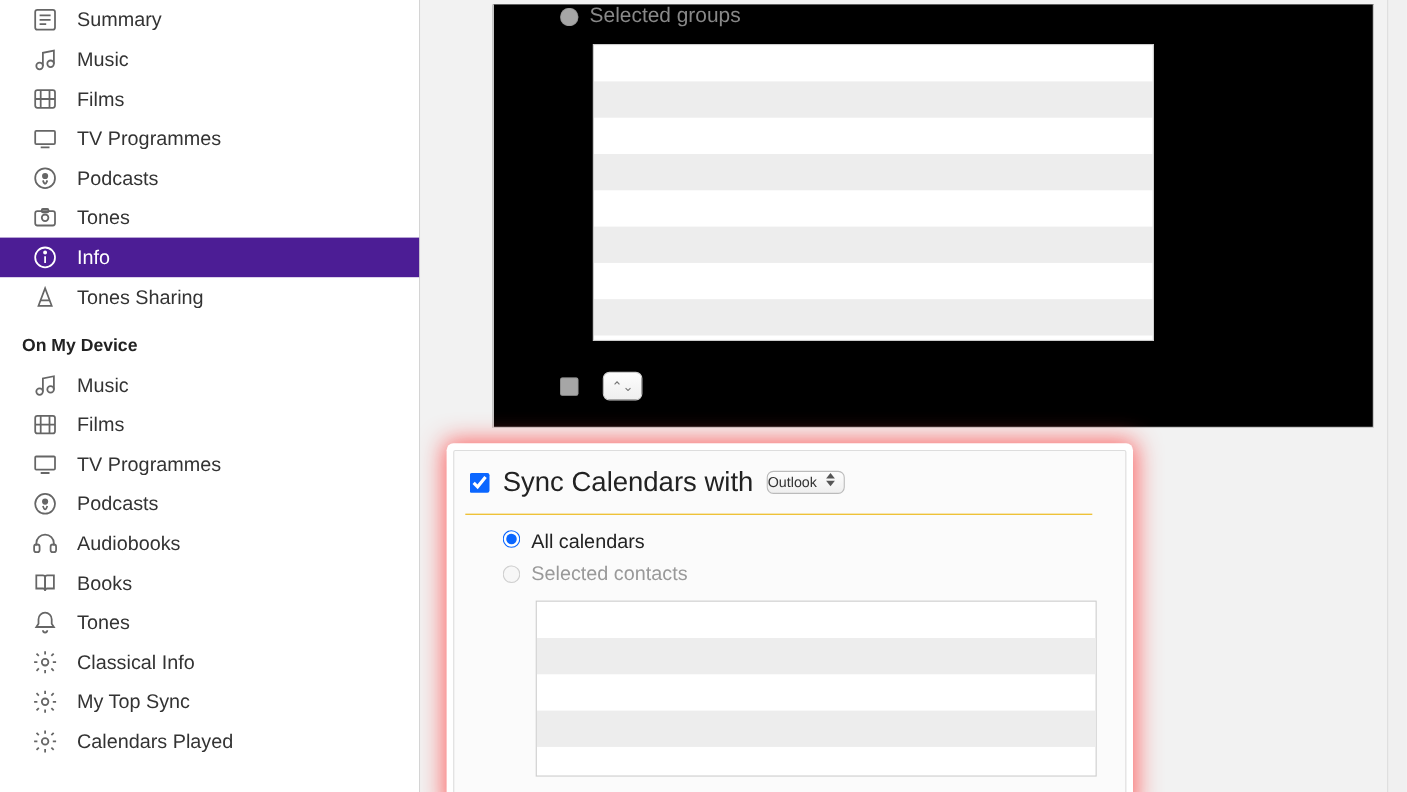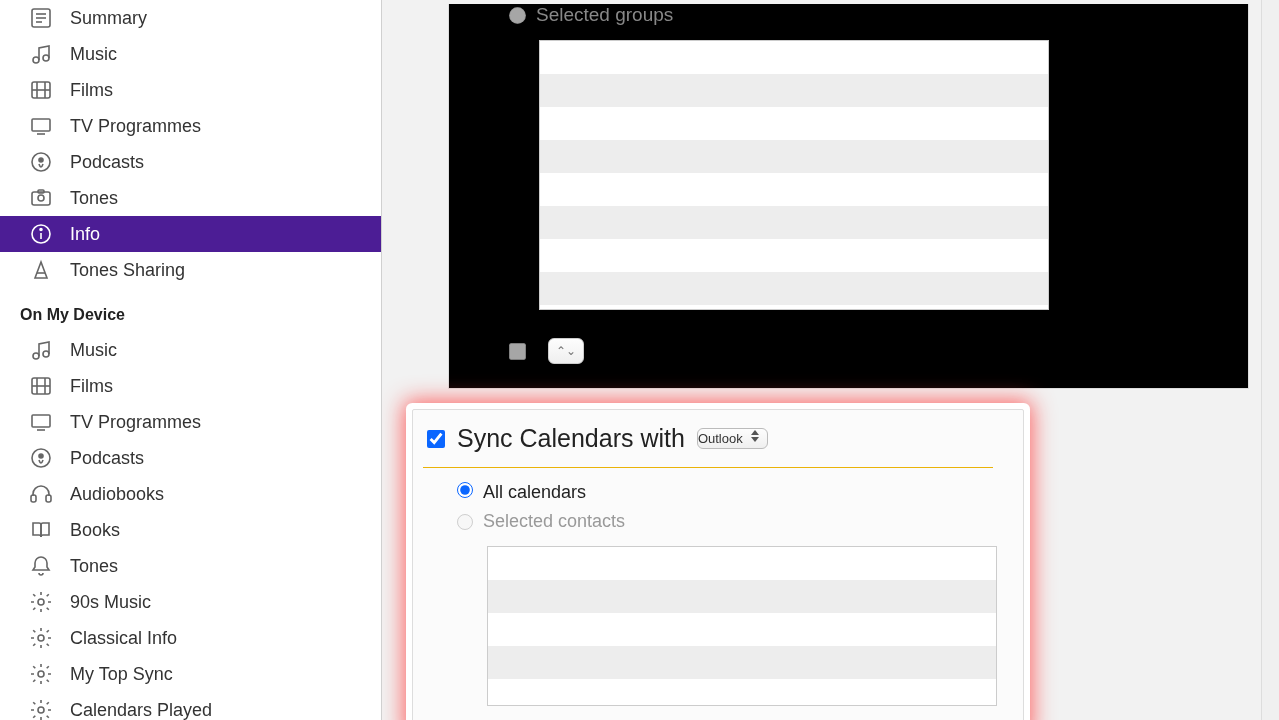--- a/index.html
+++ b/index.html
@@ -192,29 +192,20 @@
       </span>
     <span>Tones</span>
   </div>
   <div class="sidebar-item">
     <span class="icon">
         <svg viewBox="0 0 24 24">
           <circle cx="12" cy="12" r="3"></circle>
           <path d="M12 2v3M12 19v3M4.2 4.2l2.1 2.1M17.7 17.7l2.1 2.1M2 12h3M19 12h3M4.2 19.8l2.1-2.1M17.7 6.3l2.1-2.1"></path>
         </svg>
       </span>
-    <span>90s Music</span>
-  </div>
-  <div class="sidebar-item">
-    <span class="icon">
-        <svg viewBox="0 0 24 24">
-          <circle cx="12" cy="12" r="3"></circle>
-          <path d="M12 2v3M12 19v3M4.2 4.2l2.1 2.1M17.7 17.7l2.1 2.1M2 12h3M19 12h3M4.2 19.8l2.1-2.1M17.7 6.3l2.1-2.1"></path>
-        </svg>
-      </span>
     <span>Classical Info</span>
   </div>
   <div class="sidebar-item">
     <span class="icon">
         <svg viewBox="0 0 24 24">
           <circle cx="12" cy="12" r="3"></circle>
           <path d="M12 2v3M12 19v3M4.2 4.2l2.1 2.1M17.7 17.7l2.1 2.1M2 12h3M19 12h3M4.2 19.8l2.1-2.1M17.7 6.3l2.1-2.1"></path>
         </svg>
       </span>
     <span>My Top Sync</span>

